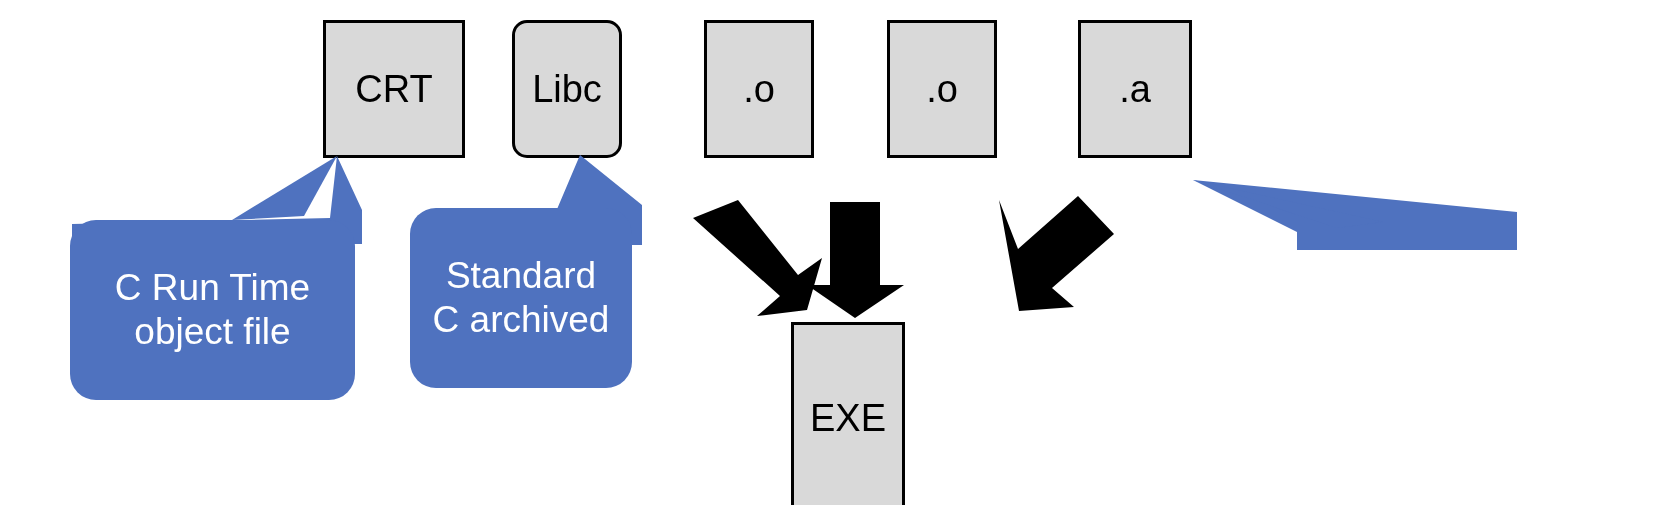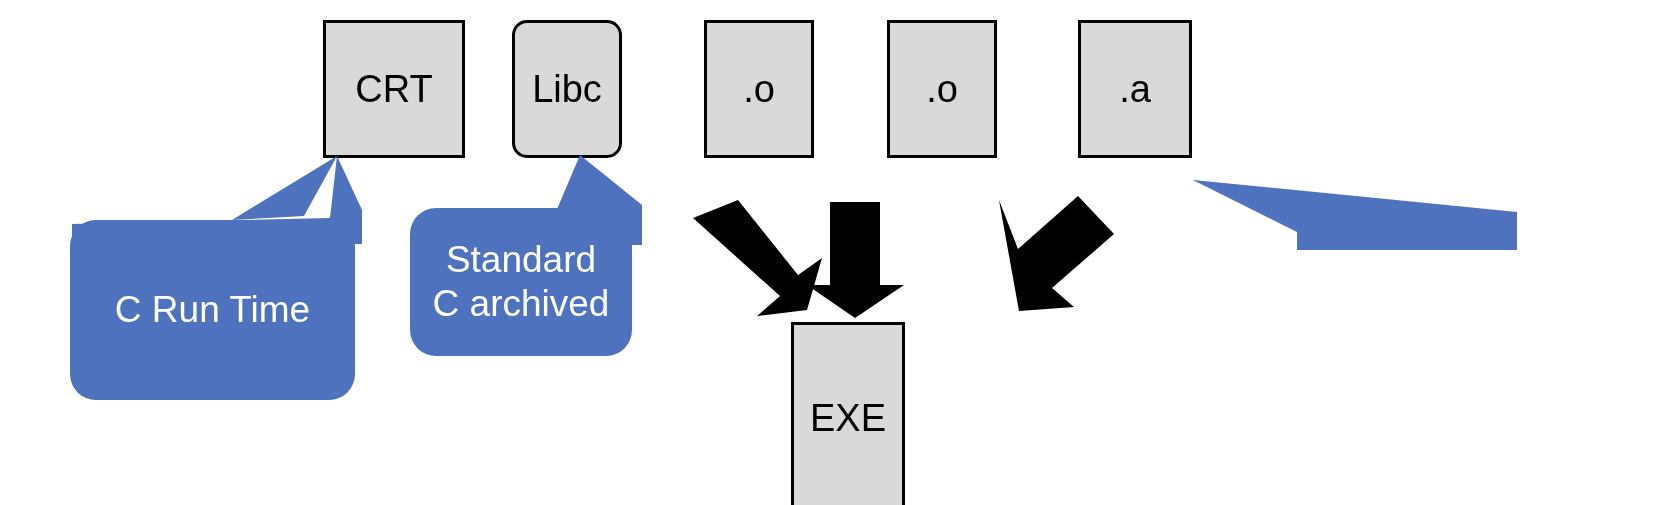--- a/index.html
+++ b/index.html
@@ -105,27 +105,28 @@
     <polygon fill="#000000" points="967,200 986,249 1046,196 1082,234 1020,288 1042,307 987,311"></polygon>
   </svg>
 
   <svg class="callout-tail" style="left:40px; top:140px;" width="290" height="110" viewBox="0 0 290 110">
     <polygon fill="#4F72BF" points="265,16 258,78 0,84 0,104 290,104 290,70"></polygon>
     <polygon fill="#4F72BF" points="265,16 232,76 160,80"></polygon>
   </svg>
   <div class="callout" style="left:38px; top:220px; width:285px; height:180px;align-items:center;">
     <span>
       <span>C Run Time</span><br>
+      <span>object file</span>
     </span>
   </div>
 
   <svg class="callout-tail" style="left:380px; top:145px;" width="230" height="105" viewBox="0 0 230 105">
     <polygon fill="#4F72BF" points="168,10 140,76 118,80 118,100 230,100 230,60"></polygon>
   </svg>
-  <div class="callout" style="left:378px; top:208px; width:222px; height:148px;">
+  <div class="callout" style="left:378px; top:208px; width:222px; height:180px;">
     <span>
       <span>Standard</span><br>
       <span>C archived</span>
     </span>
   </div>
 
   <svg class="callout-tail" style="left:1155px; top:160px;" width="330" height="100" viewBox="0 0 330 100">
     <polygon fill="#4F72BF" points="6,20 330,52 330,90 110,90 110,72"></polygon>
     <polygon fill="#4F72BF" points="6,20 196,62 150,68"></polygon>
   </svg>

